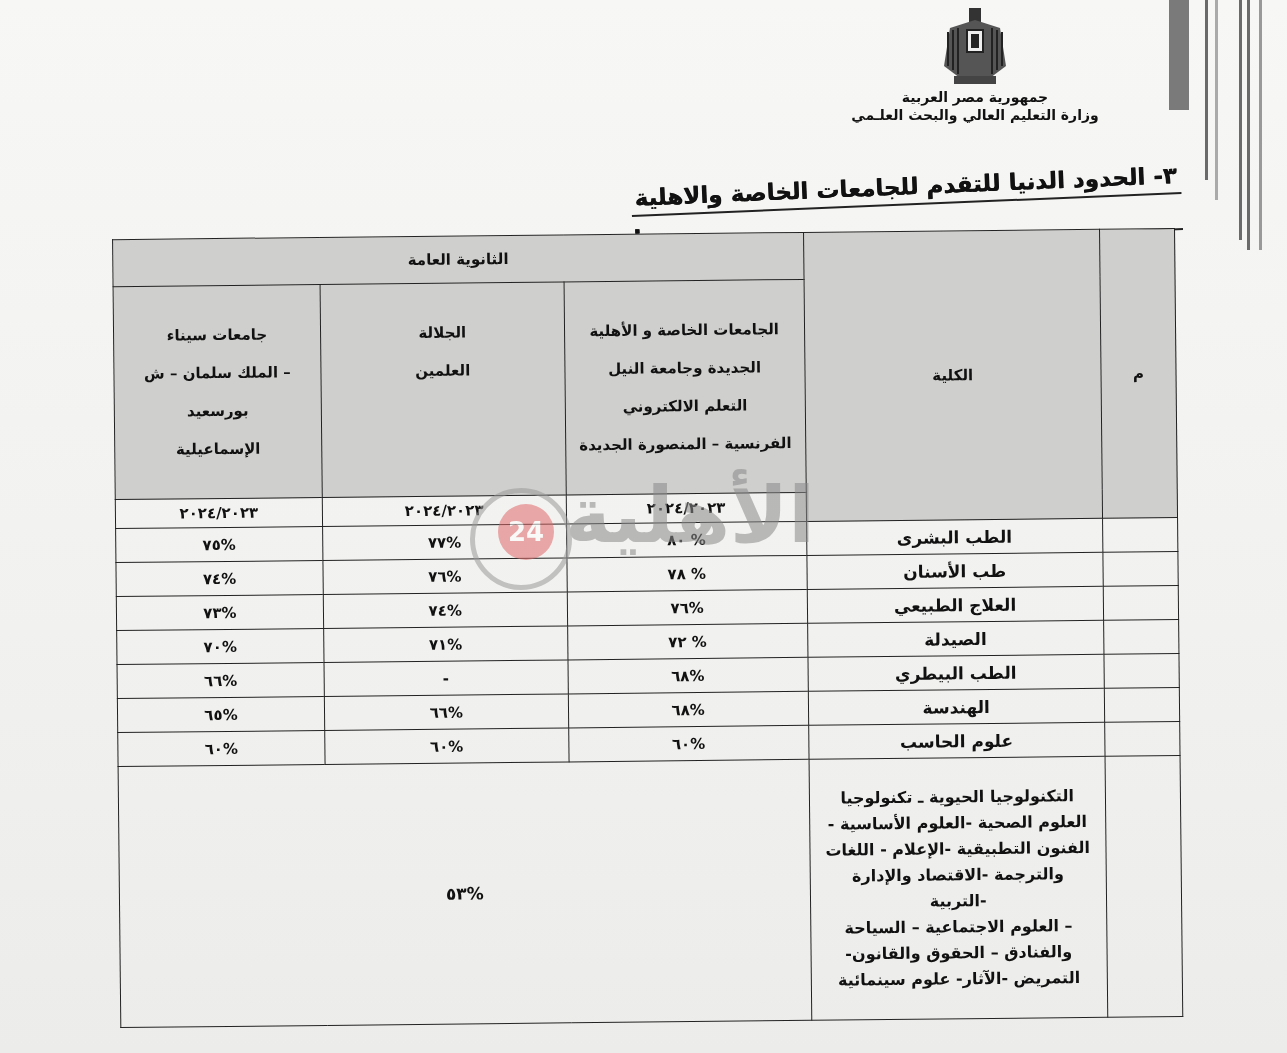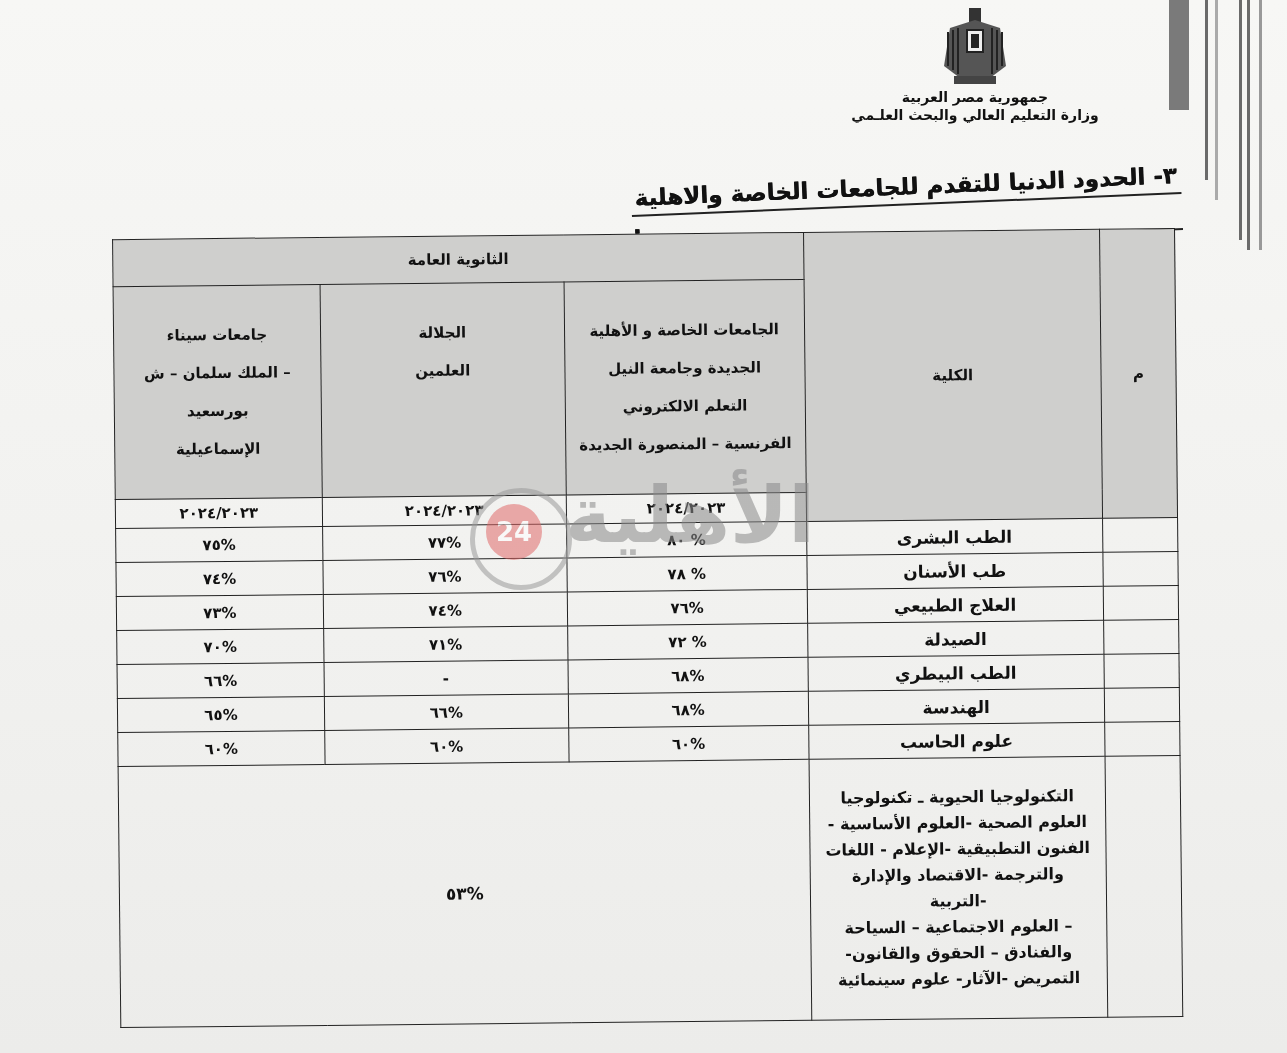--- a/index.html
+++ b/index.html
@@ -58,21 +58,21 @@
   .last-row .kul-long { font-size: 16px; line-height: 26px; padding: 10px 12px; text-align: center; }
   .last-row .pct { font-size: 17px; }
 
   .watermark {
     position: absolute; left: 470px; top: 470px; width: 360px; height: 120px; pointer-events: none; opacity: 0.55;
   }
   .wm-circle {
     position: absolute; left: 0; top: 18px; width: 92px; height: 92px; border: 5px solid #9a9a9a; border-radius: 50%;
   }
   .wm-red {
-    position: absolute; left: 16px; top: 34px; width: 56px; height: 56px; border-radius: 50%; background: #e06a6a;
+    position: absolute; left: 28px; top: 34px; width: 56px; height: 56px; border-radius: 50%; background: #e06a6a;
     color: #fff; font-size: 26px; font-weight: bold; text-align: center; line-height: 56px;
   }
   .wm-text {
     position: absolute; left: 95px; top: 0px; font-size: 78px; color: #8a8a8a; font-weight: bold; direction: rtl;
   }
   .wm-sub {
     position: absolute; left: 120px; top: 92px; font-size: 18px; letter-spacing: 9px; color: #9a9a9a;
   }
 </style>
 </head>

